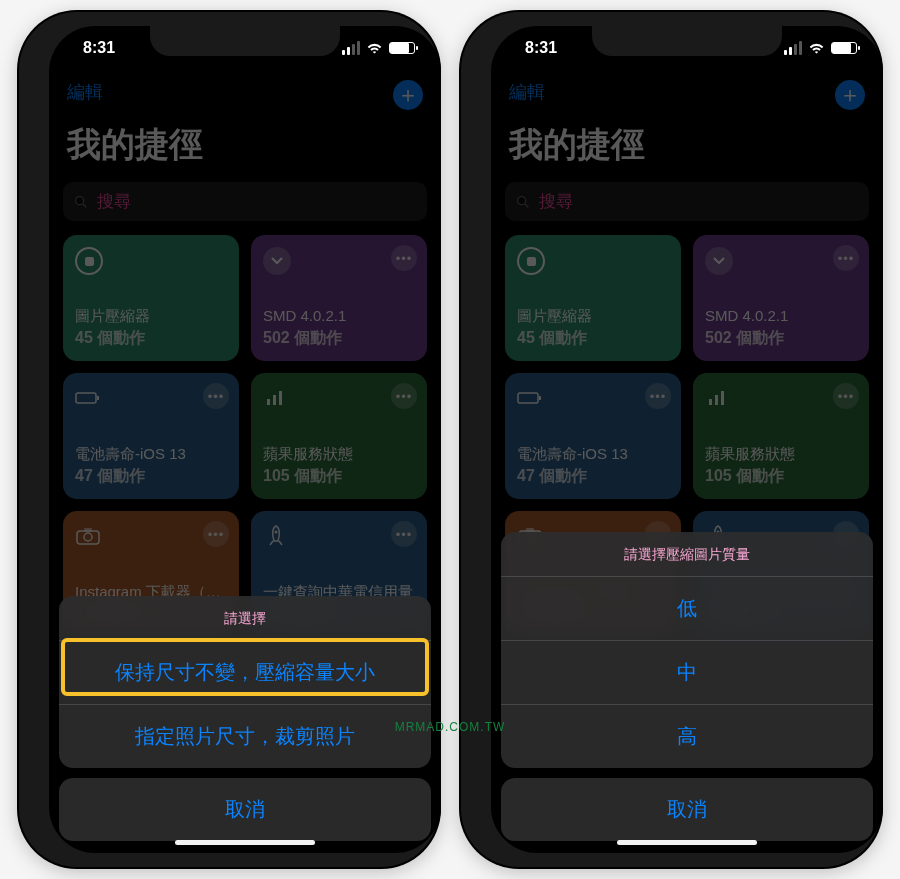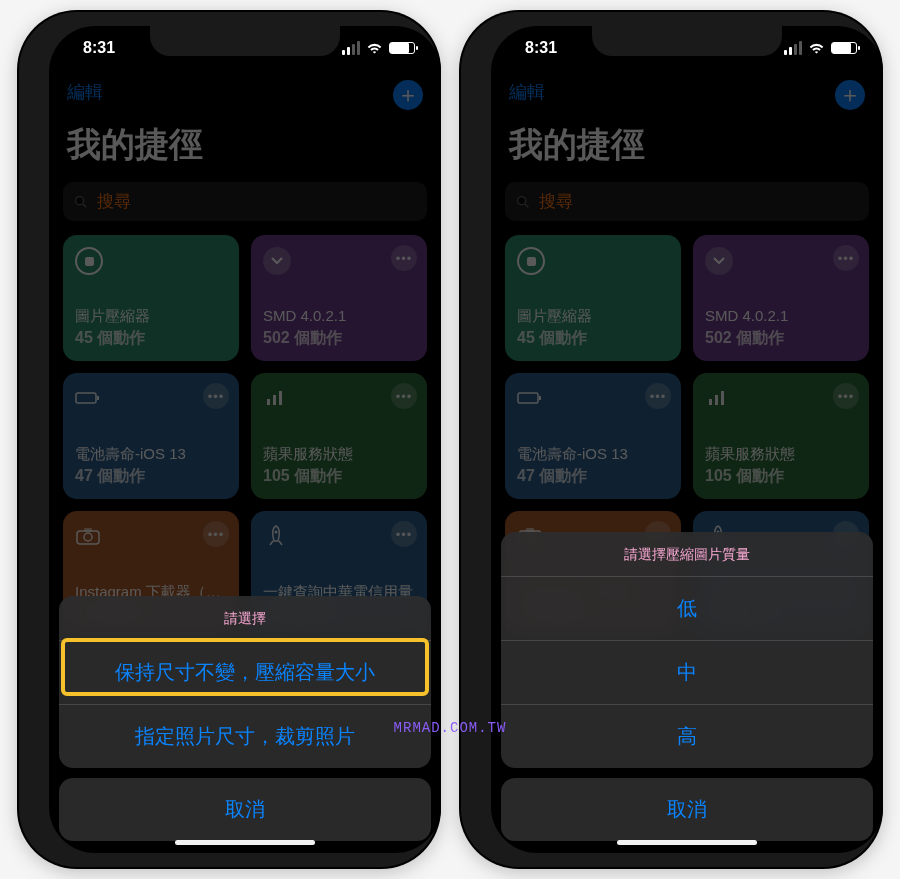--- a/index.html
+++ b/index.html
@@ -66,21 +66,21 @@
   .plus {
     width:30px;height:30px;border-radius:50%;background:#0a84ff;
     display:flex;align-items:center;justify-content:center;color:#fff;font-size:22px;font-weight:300;
   }
   .bigtitle { padding: 6px 18px 14px; font-size:34px; font-weight:700; }
   .search {
     margin: 0 14px 14px; background:#1c1c1e; border-radius:10px;
     display:flex; align-items:center; padding:8px 10px; gap:8px;
   }
   .search svg { width:16px;height:16px;opacity:.6; }
-  .search span { color:#f97316; font-size:17px;font-family:Liberation Serif, serif; }
+  .search span { color:#ec4899; font-size:17px;font-family:Liberation Serif, serif; }
   .grid {
     display:grid; grid-template-columns:1fr 1fr; gap:12px; padding:0 14px;
   }
   .card {
     height:126px; border-radius:14px; position:relative; padding:12px;
     display:flex; flex-direction:column; justify-content:space-between;
   }
   .card .ico { width:26px;height:26px;display:flex;align-items:center;justify-content:center;opacity:.95;}
   .card .dots {
     position:absolute; top:10px; right:10px;
@@ -120,23 +120,22 @@
   .hilite {
     position:absolute; border:4px solid #f6c12a; border-radius:6px;
     pointer-events:none;
   }
   .homebar {
     position:absolute; bottom:8px; left:50%; transform:translateX(-50%);
     width:140px; height:5px; background:#fff; border-radius:3px; opacity:.95;
   }
   .watermark {
     position:absolute; left:50%; top:720px; transform:translateX(-50%);
-    color:#8b5cf6; font-size:14px; letter-spacing:1px; z-index:100;
+    color:#15803d; font-size:12px; letter-spacing:1px; z-index:100;
     font-weight:500;
-    font-family:Liberation Mono, monospace;
   }
 </style>
 </head>
 <body>
 
 <div class="phone">
   <div class="screen">
     <div class="notch"></div>
 
     <div class="status">

